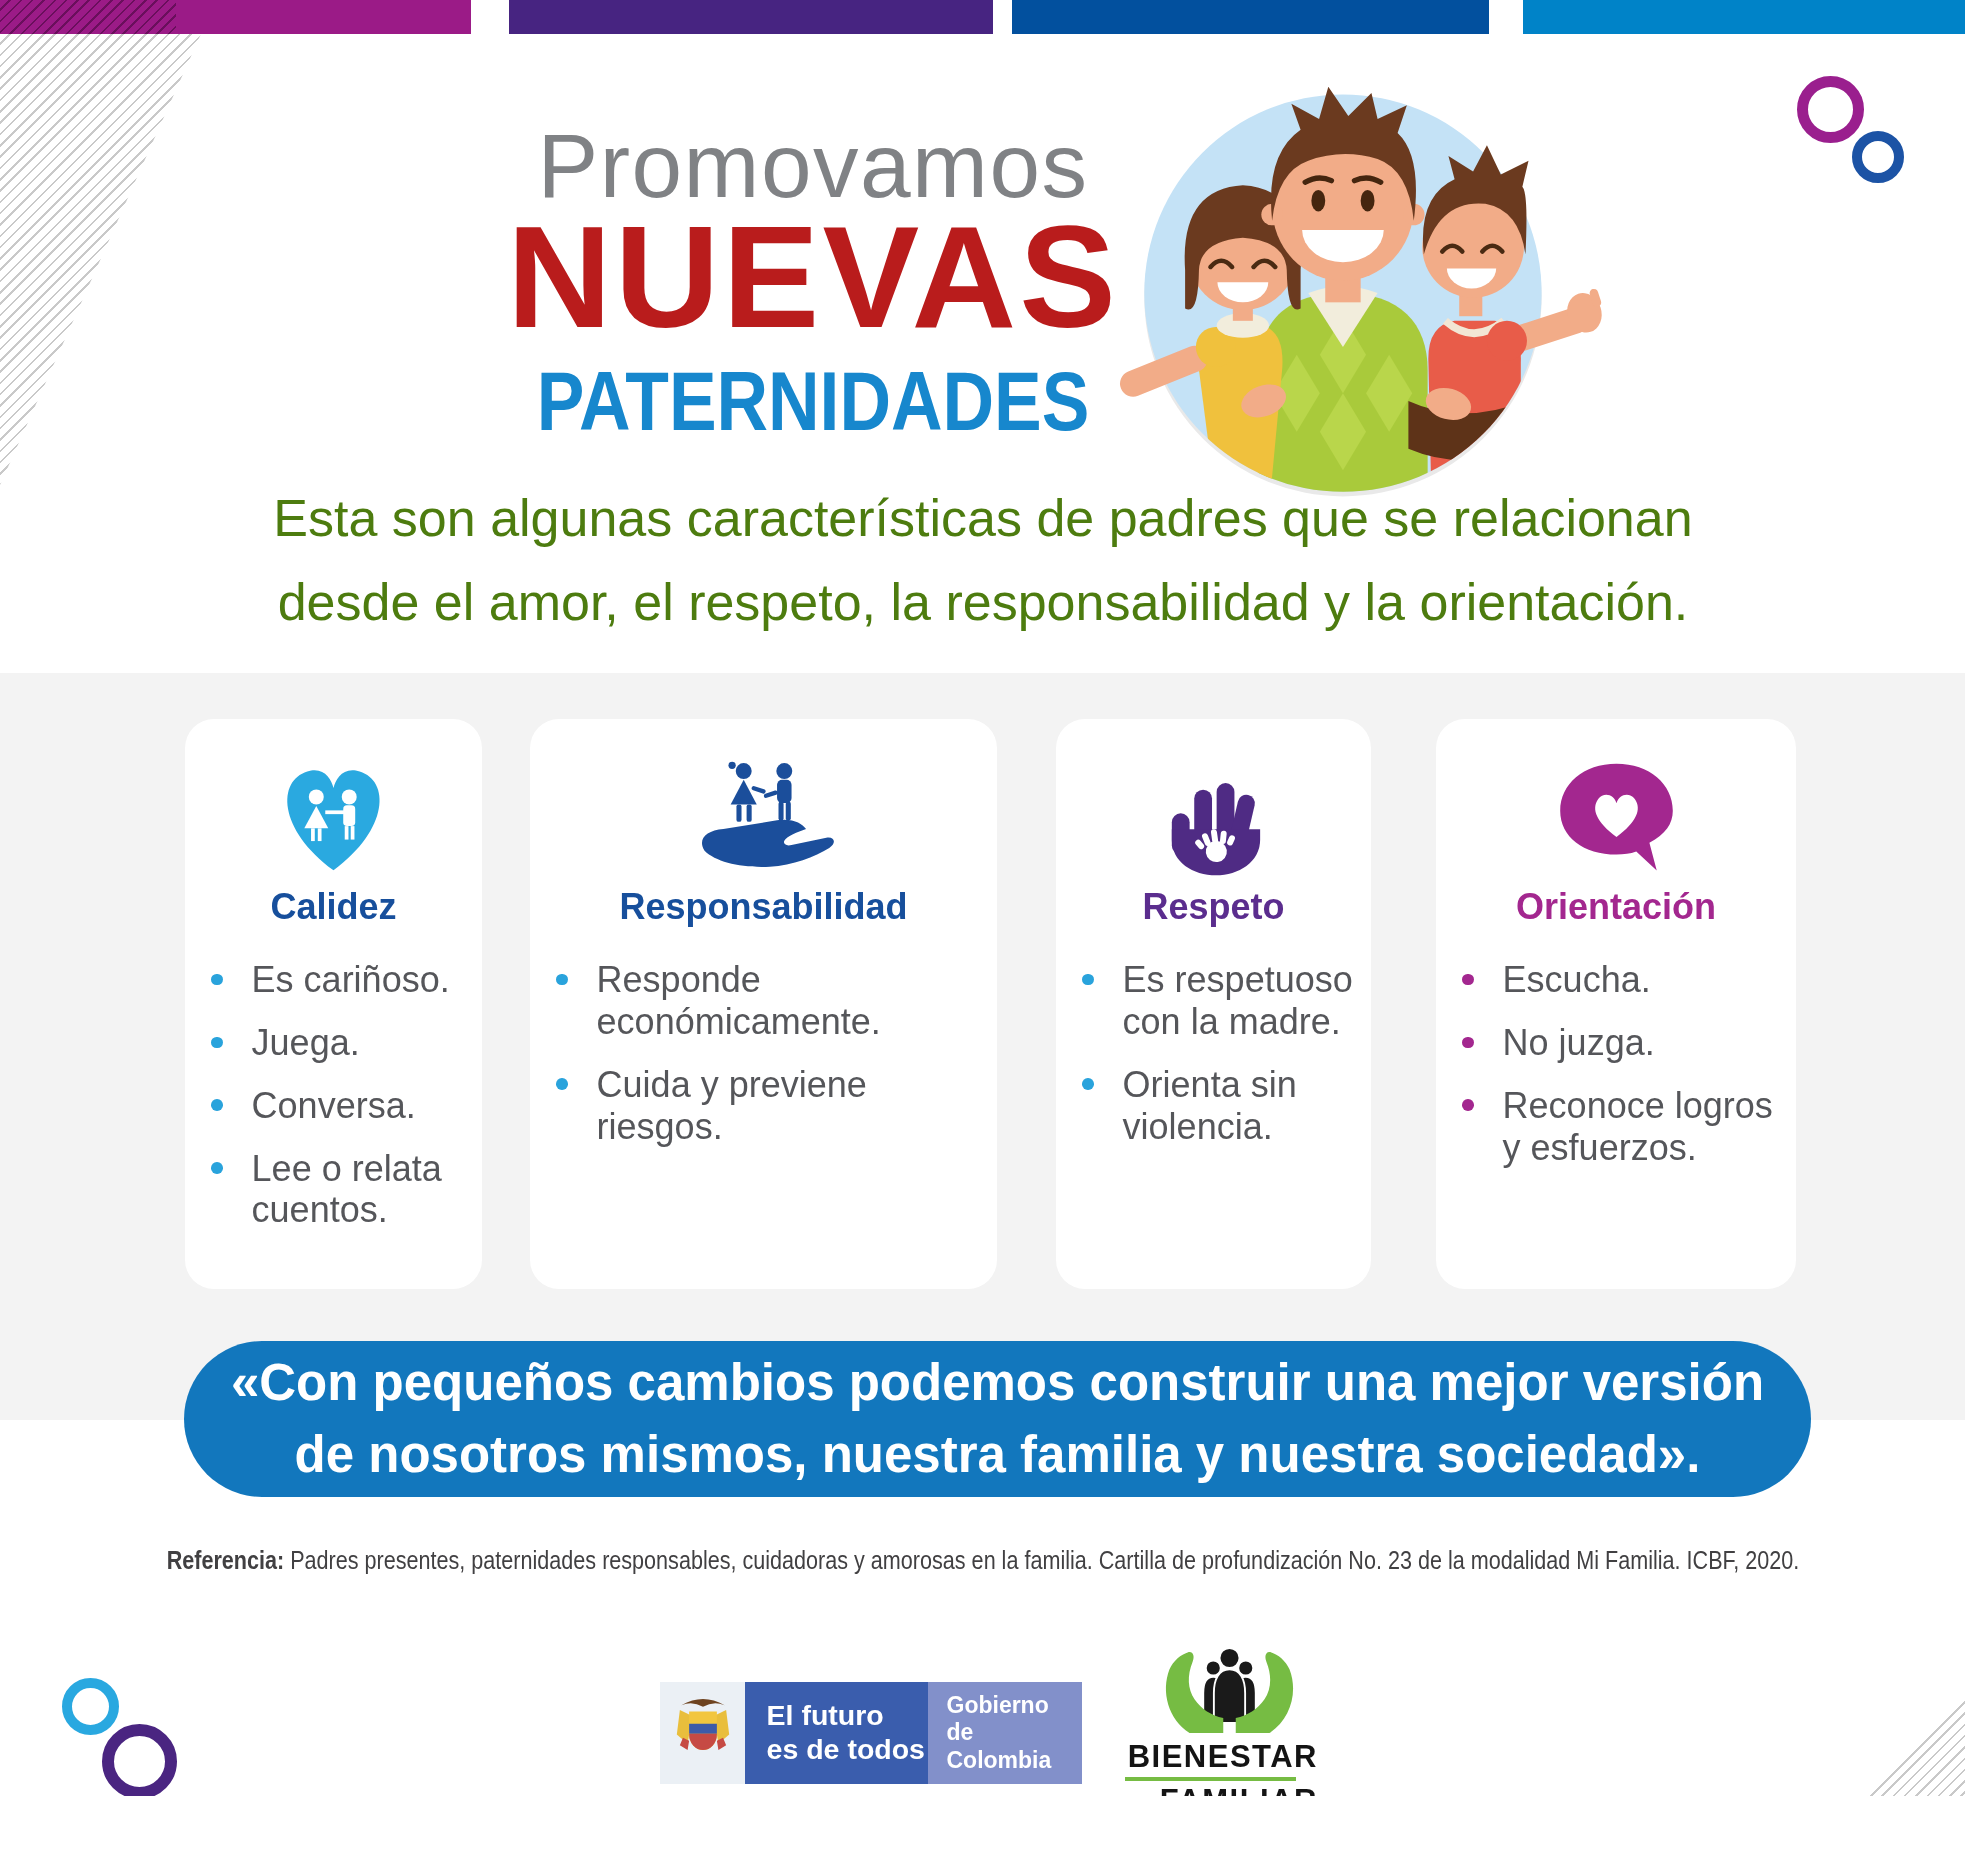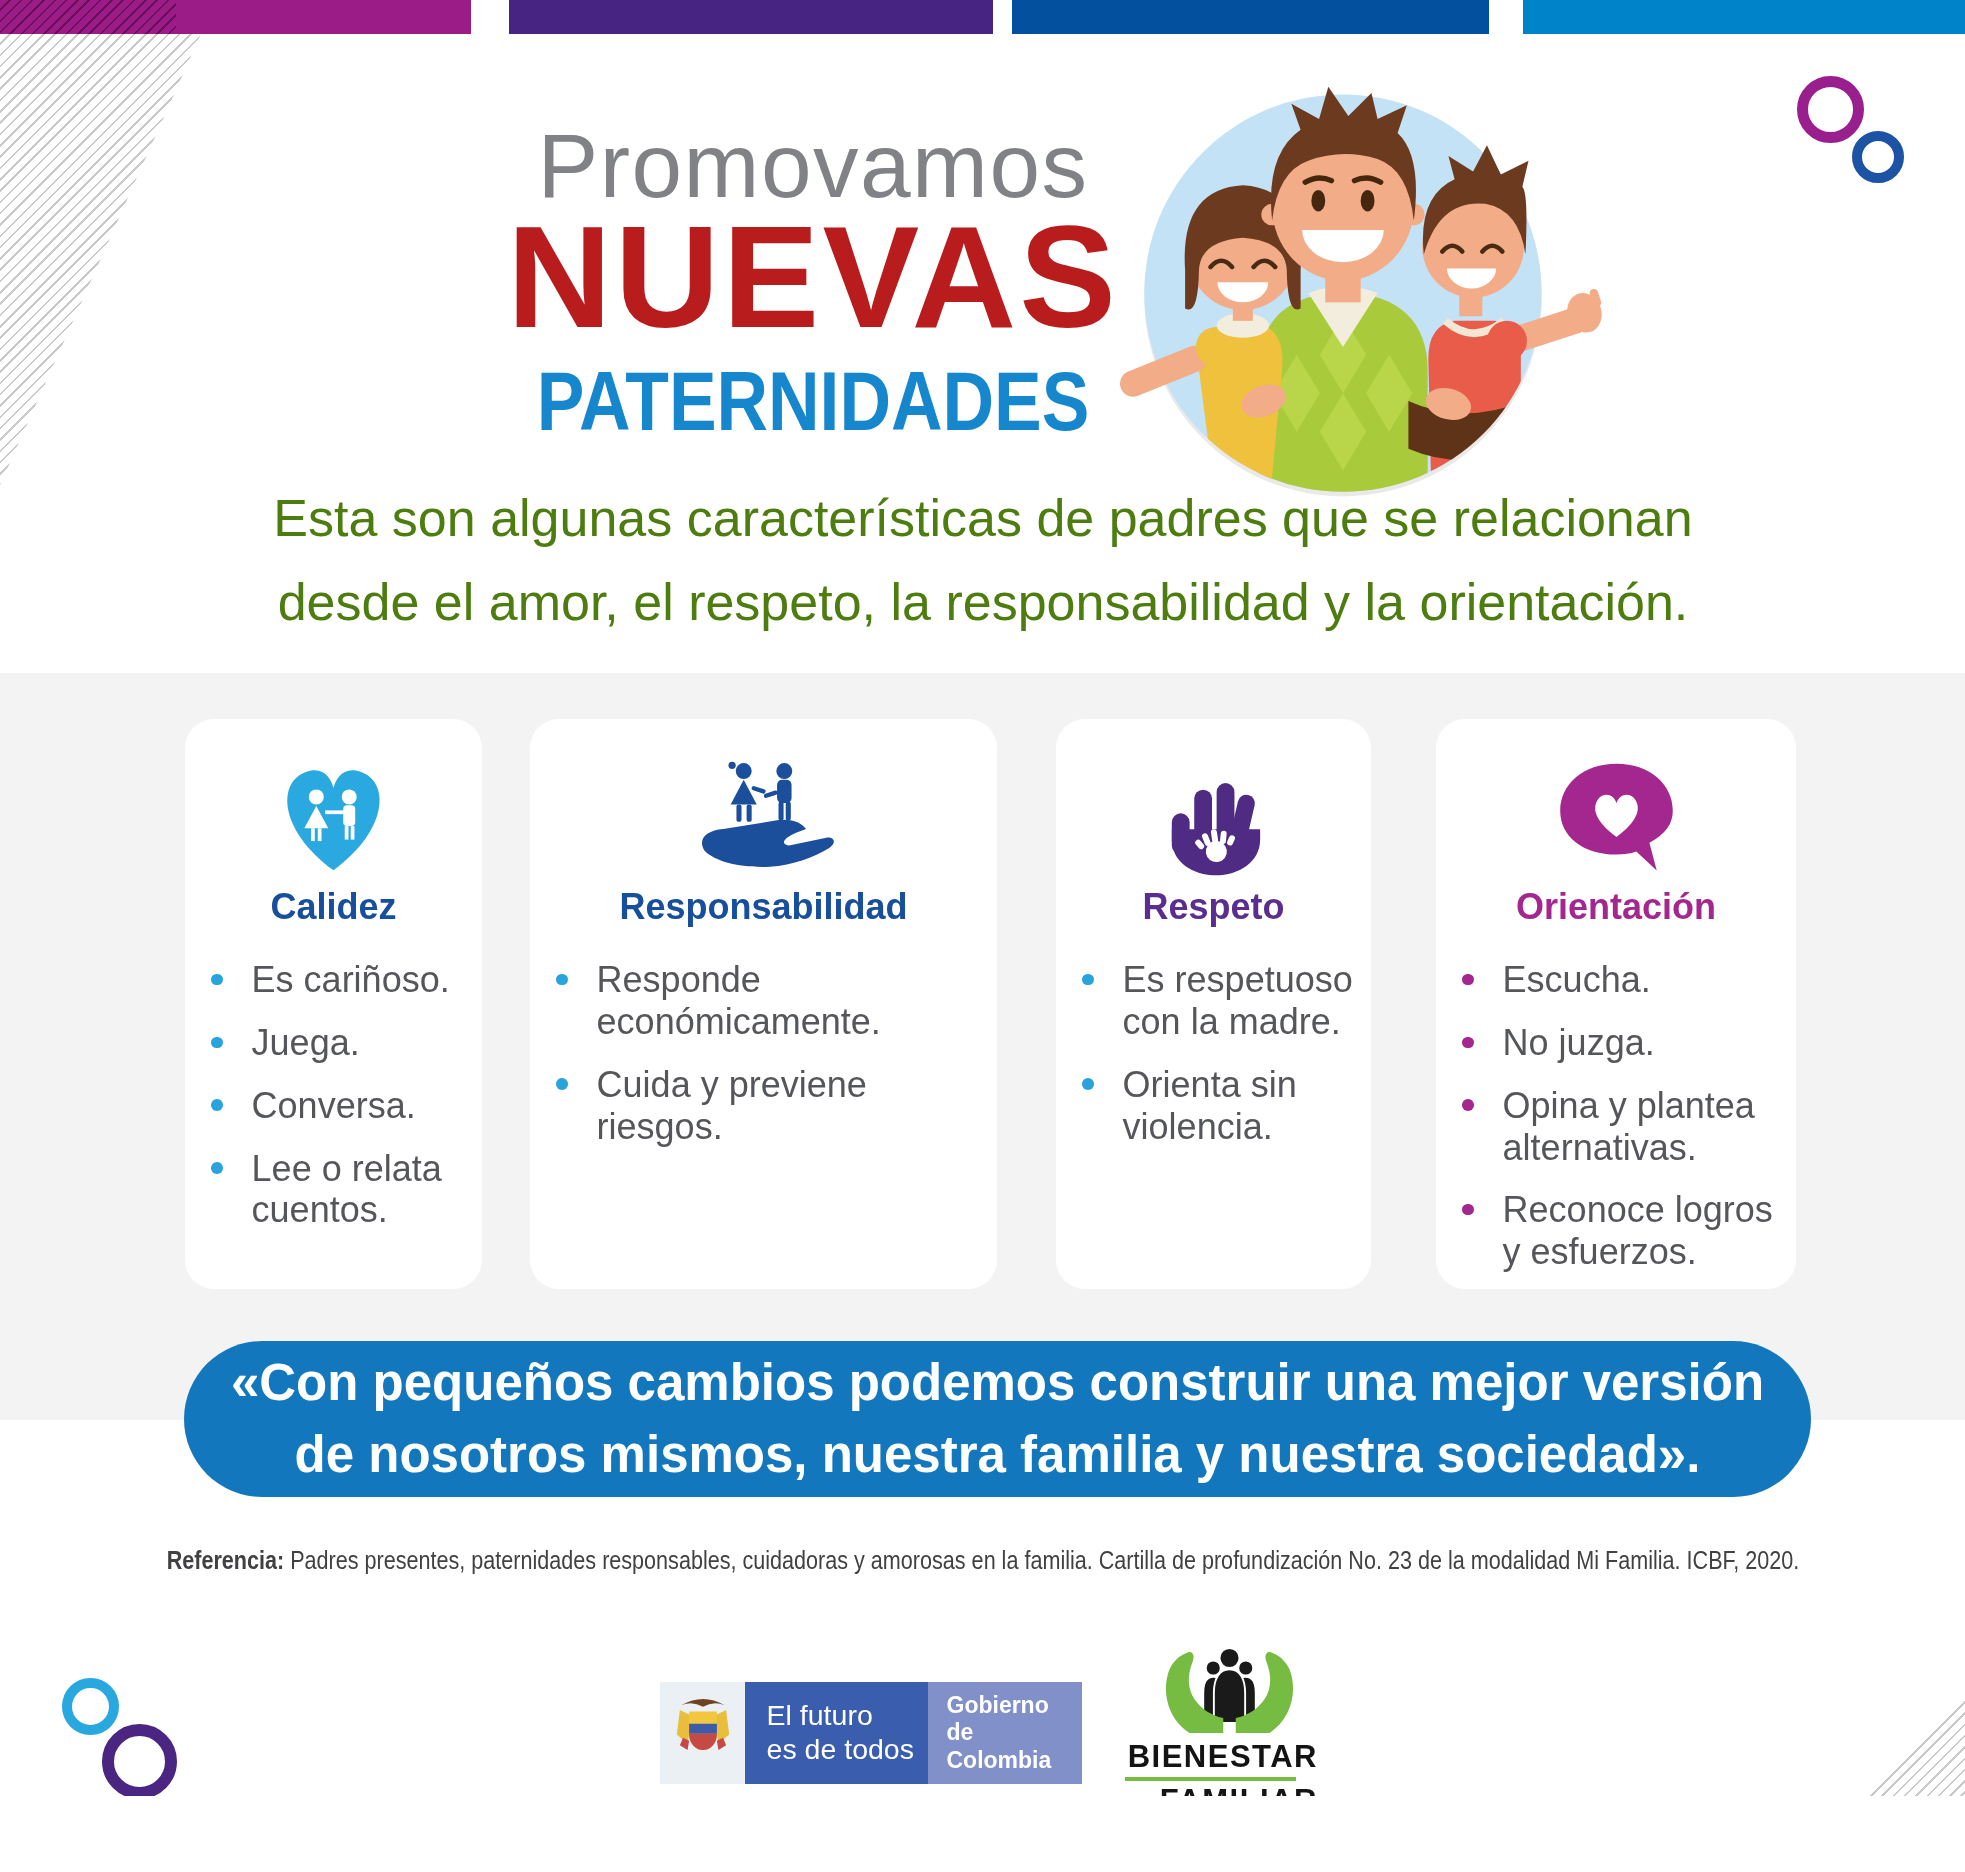--- a/index.html
+++ b/index.html
@@ -49,21 +49,21 @@
          display:flex;flex-direction:column;justify-content:center;align-items:center;
          color:#fff;font-weight:700;font-size:51px;line-height:1.42;text-align:center;z-index:2;}
   
   .reference{position:absolute;left:0;top:1546px;width:1966px;text-align:center;
              font-size:25.4px;color:#414042;transform:scaleX(0.85);}
   .reference b{font-weight:700;}
   
   .gov{position:absolute;left:660px;top:1682px;height:102px;display:flex;}
   .gov-crest{width:85px;background:#EBF0F5;display:flex;align-items:center;justify-content:center;}
   .gov-blue{width:183px;background:#3A5DAD;color:#fff;display:flex;flex-direction:column;justify-content:center;
-            padding-left:21.6px;box-sizing:border-box;font-weight:400;font-size:28.5px;line-height:1.18;}
+            padding-left:21.6px;box-sizing:border-box;font-weight:700;font-size:28.5px;line-height:1.18;}
   .gov-light{width:154px;background:#8290CA;color:#fff;display:flex;flex-direction:column;justify-content:center;
              padding-left:18.5px;box-sizing:border-box;font-weight:700;font-size:23px;line-height:1.2;}
   .icbf{position:absolute;left:1102px;top:1638px;width:216px;text-align:right;}
   .icbf-name{font-size:31px;font-weight:800;color:#141414;letter-spacing:1.5px;line-height:1.05;}
   .icbf-rule{width:171px;height:3.9px;background:#76BC43;margin:3.9px auto;}
 </style>
 </head>
 <body>
 
 <div class="canvas">
@@ -243,21 +243,20 @@
     <div class="icon-wrap">
       <svg width="131" height="117" viewBox="0 0 170 160">
         <path d="M85,8 C40,8 8,36 8,72 C8,108 40,132 85,132 C95,132 104,131 112,128 L140,154 L130,116 C152,104 162,90 162,72 C162,36 130,8 85,8 Z" fill="#A3278F"></path>
         <path d="M85,108 C58,88 50,70 60,56 C68,46 82,50 85,62 C88,50 102,46 110,56 C120,70 112,88 85,108 Z" fill="#fff"></path>
       </svg>
     </div>
     <div class="card-title ct-magenta">Orientación</div>
     <ul>
       <li>Escucha.</li>
       <li>No juzga.</li>
-      <li>Opina y plantea alternativas.</li>
       <li>Reconoce logros y esfuerzos.</li>
     </ul>
   </div>
 
   <div class="quote">
     <span>«Con pequeños cambios podemos construir una mejor versión</span>
     <span>de nosotros mismos, nuestra familia y nuestra sociedad».</span>
   </div>
 
   <div class="reference">

